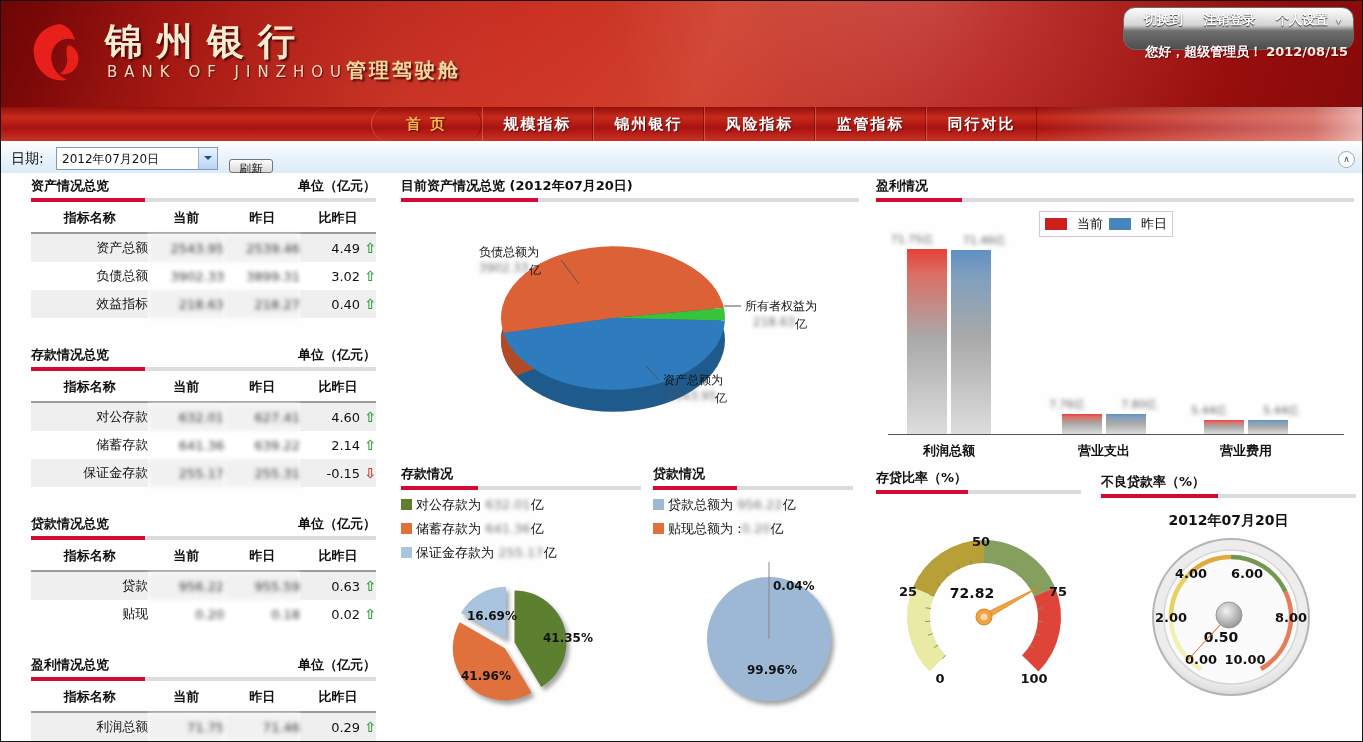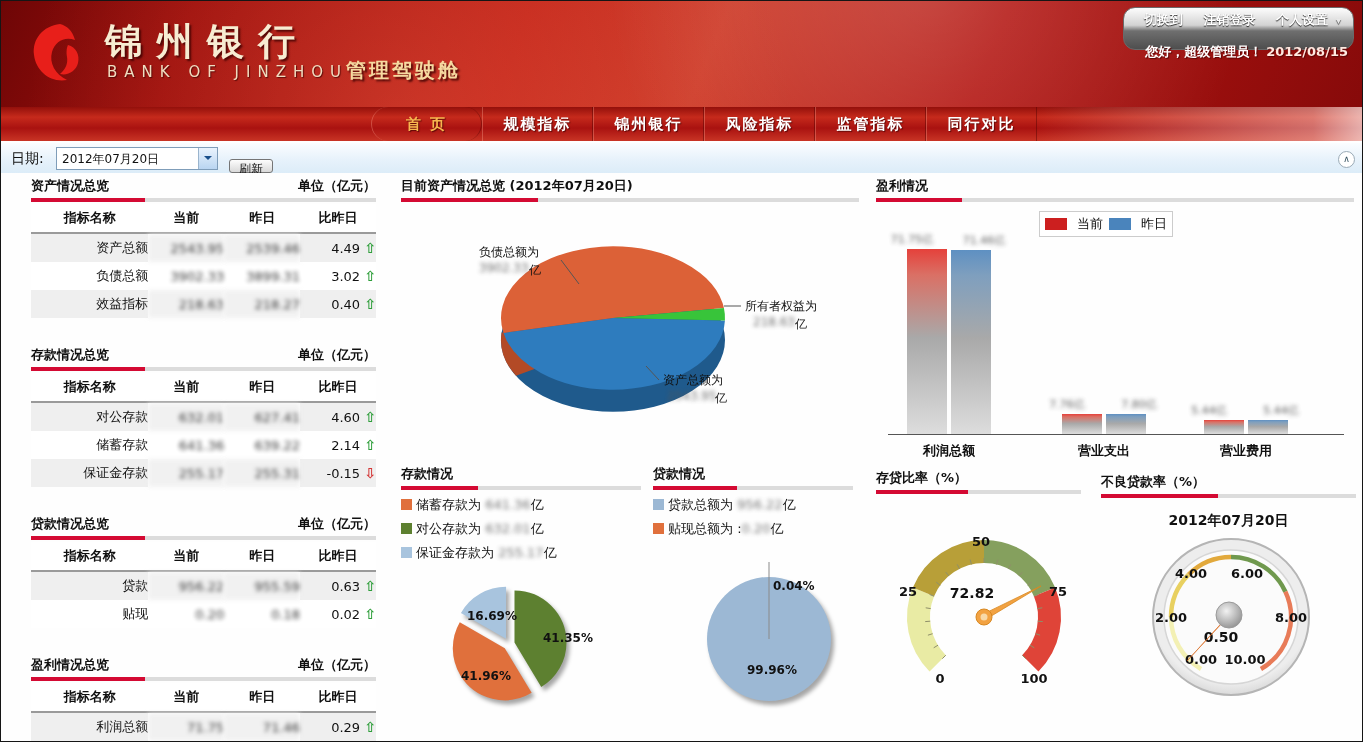--- a/index.html
+++ b/index.html
@@ -379,22 +379,22 @@
       <div id="axisLine"></div>
     </div>
 
     <div class="panel" style="left:400px;top:292px;width:240px;height:276px;">
       <div class="phead">
           <span class="ptitle">存款情况</span>
         </div>
       <div class="tbar">
           <b style="width:32%"></b>
         </div>
+      <div class="legrow"><span class="sw" style="background:#5d8030"></span><span>对公存款为</span> <span class="val blur">632.01</span><span>亿</span></div>
       <div class="legrow"><span class="sw" style="background:#e0703c"></span><span>储蓄存款为</span> <span class="val blur">641.36</span><span>亿</span></div>
-      <div class="legrow"><span class="sw" style="background:#5d8030"></span><span>对公存款为</span> <span class="val blur">632.01</span><span>亿</span></div>
       <div class="legrow"><span class="sw" style="background:#a8c4de"></span><span>保证金存款为</span> <span class="val blur">255.17</span><span>亿</span></div>
       <svg width="240" height="160" viewBox="0 0 240 160" style="margin-top:4px">
         <g transform="translate(108,72)" style="filter:drop-shadow(3px 4px 2px rgba(0,0,0,.35))">
           <circle r="26" fill="none" stroke="#5d8030" stroke-width="52" pathLength="360" stroke-dasharray="148.9 211.1" transform="translate(5.5,-1.5) rotate(-90)"></circle>
           <circle r="26" fill="none" stroke="#e0703c" stroke-width="52" pathLength="360" stroke-dasharray="151 209" transform="translate(-4.2,4.3) rotate(58.9)"></circle>
           <circle r="26" fill="none" stroke="#a8c4de" stroke-width="52" pathLength="360" stroke-dasharray="60.1 299.9" transform="translate(-3,-5.2) rotate(209.9)"></circle>
         </g>
         <text x="142" y="70" font-size="12" font-weight="bold" fill="#111">41.35%</text>
         <text x="60" y="108" font-size="12" font-weight="bold" fill="#111">41.96%</text>
         <text x="66" y="48" font-size="12" font-weight="bold" fill="#111">16.69%</text>

